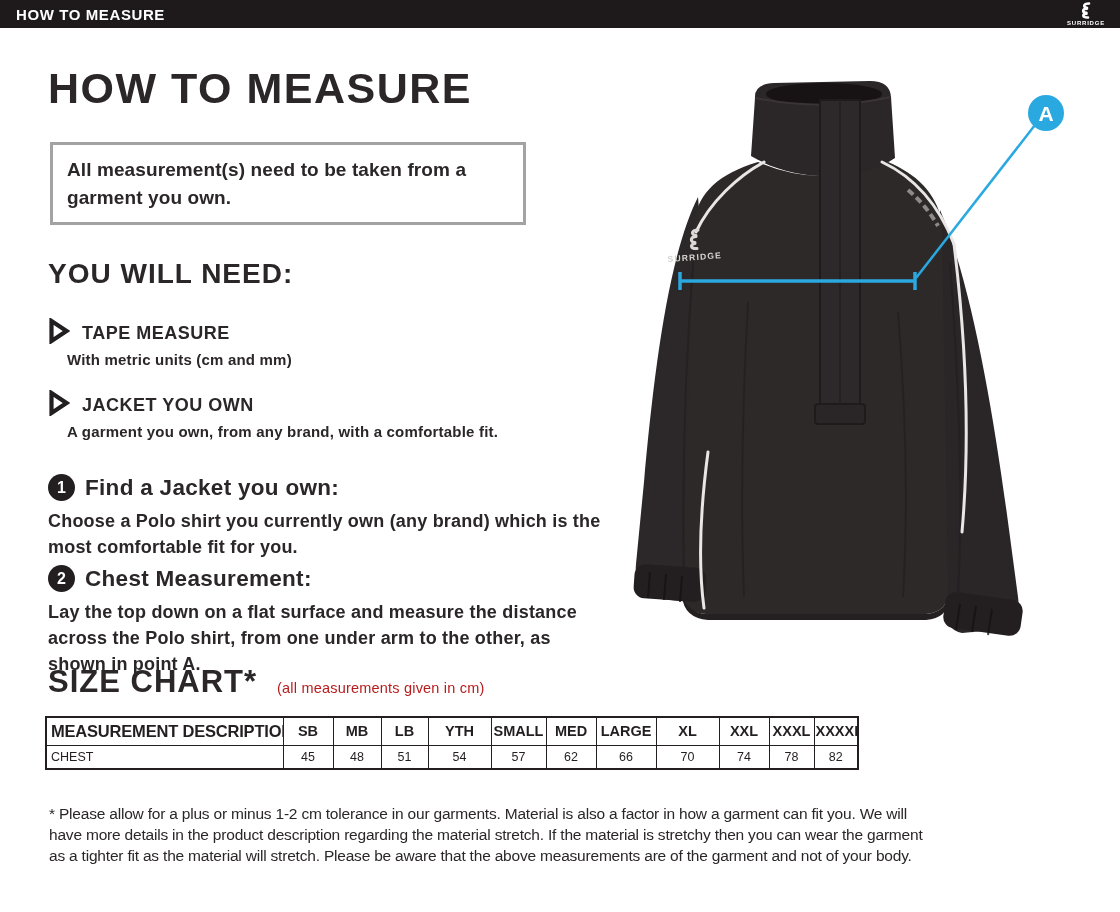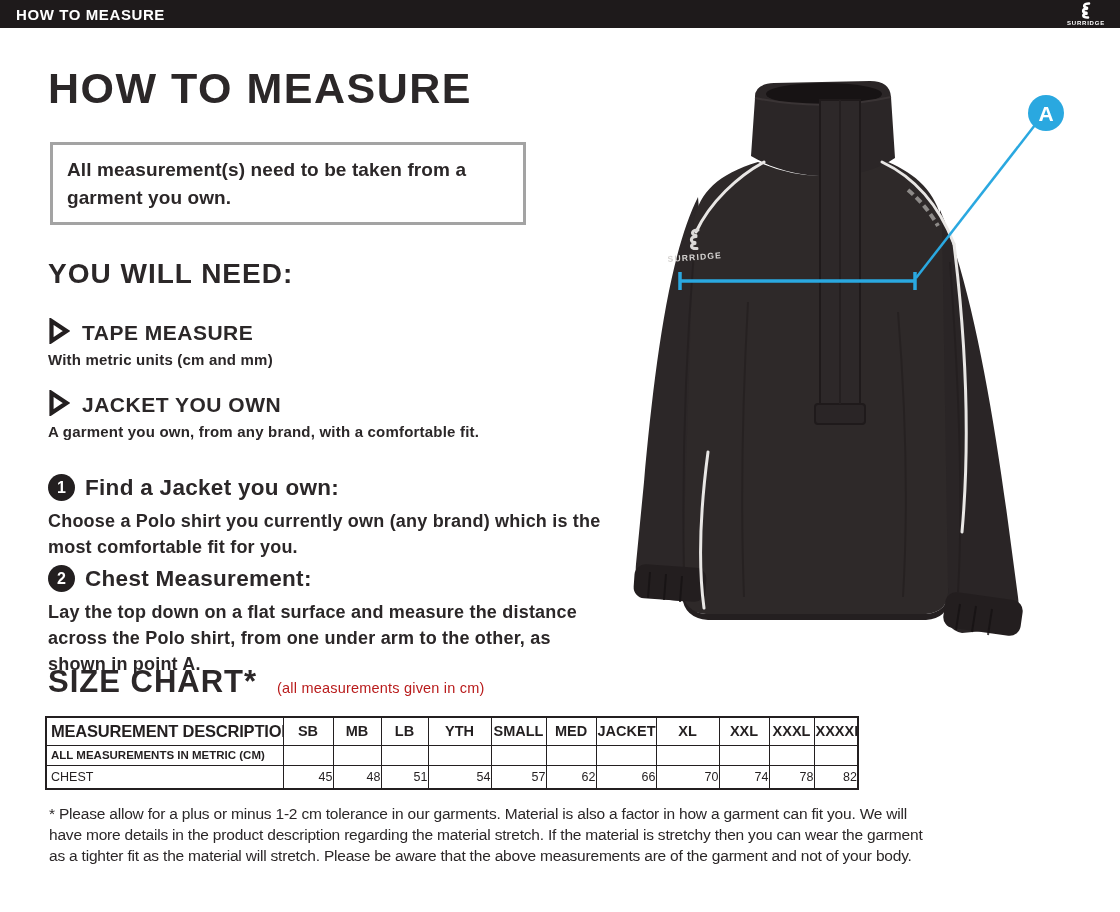--- a/index.html
+++ b/index.html
@@ -22,23 +22,23 @@
   .note-box { position:absolute; left:50px; top:142px; width:476px;
     border:3px solid #a3a3a3; padding:11px 14px; }
   .note-box p { font-size:19px; font-weight:bold; line-height:1.45;
     color:#2b2728; letter-spacing:0.1px; }
 
   
   .need-heading { position:absolute; left:48px; top:258px; font-size:28px;
     font-weight:bold; letter-spacing:1px; color:#2b2728; }
   .need-item { position:absolute; left:48px; }
   .need-item .row { display:flex; align-items:center; gap:12px; }
-  .need-title { font-size:21px; font-weight:bold; letter-spacing:0.5px; color:#2b2728; }
+  .need-title { font-size:18px; font-weight:bold; letter-spacing:0.5px; color:#2b2728; }
   .need-desc { font-size:15px; font-weight:bold; letter-spacing:0.2px;
-    margin-top:3px; color:#2b2728; }
+    margin-top:3px; color:#2b2728;margin-left:19px; }
   .item-tape { top:318px; }
   .item-jacket { top:390px; }
 
   
   .step { position:absolute; left:48px; }
   .step .row { display:flex; align-items:center; gap:10px; }
   .step-badge { width:27px; height:27px; border-radius:50%; background:#231f20;
     color:#fff; font-weight:bold; font-size:16px; display:flex;
     align-items:center; justify-content:center; flex:0 0 27px; }
   .step-title { font-size:22.5px; font-weight:bold; letter-spacing:0.3px; color:#2b2728; }
@@ -59,21 +59,21 @@
     table-layout:fixed; width:812px; }
   table.sizes th, table.sizes td { border:1.5px solid #231f20; overflow:hidden;
     white-space:nowrap; }
   table.sizes { border:2px solid #231f20; }
   th.md-header { font-size:16.5px; text-align:left; padding:3px 4px;
     letter-spacing:-0.2px; height:28px; }
   th.size-header { font-size:14.5px; padding:2px 1px; }
   td.row-label { font-size:11.5px; text-align:left; padding:2px 4px; }
   tr.metric-row td { height:20px; font-weight:bold; }
   tr.chest-row td { height:24px; font-size:12.5px; }
-  td.val { text-align:right; }
+  td.val { text-align:center; }
 
   
   .disclaimer { position:absolute; left:49px; top:803px; width:880px;
     font-size:15.5px; line-height:1.37; letter-spacing:-0.2px; color:#2b2728; }
 
   
   .figure { position:absolute; left:598px; top:52px; width:500px; height:630px; }
 </style>
 </head>
 <body>
@@ -160,42 +160,28 @@
     </colgroup>
     <thead>
       <tr>
         <th class="md-header">MEASUREMENT DESCRIPTION</th>
         <th class="size-header">SB</th>
         <th class="size-header">MB</th>
         <th class="size-header">LB</th>
         <th class="size-header">YTH</th>
         <th class="size-header">SMALL</th>
         <th class="size-header">MED</th>
-        <th class="size-header">JACKET</th>
+        <th class="size-header">LARGE</th>
         <th class="size-header">XL</th>
         <th class="size-header">XXL</th>
         <th class="size-header">XXXL</th>
         <th class="size-header">XXXXL</th>
       </tr>
     </thead>
     <tbody>
-      <tr class="metric-row">
-        <td class="row-label">ALL MEASUREMENTS IN METRIC (CM)</td>
-        <td class="val"></td>
-        <td class="val"></td>
-        <td class="val"></td>
-        <td class="val"></td>
-        <td class="val"></td>
-        <td class="val"></td>
-        <td class="val"></td>
-        <td class="val"></td>
-        <td class="val"></td>
-        <td class="val"></td>
-        <td class="val"></td>
-      </tr>
       <tr class="chest-row">
         <td class="row-label">CHEST</td>
         <td class="val">45</td>
         <td class="val">48</td>
         <td class="val">51</td>
         <td class="val">54</td>
         <td class="val">57</td>
         <td class="val">62</td>
         <td class="val">66</td>
         <td class="val">70</td>

